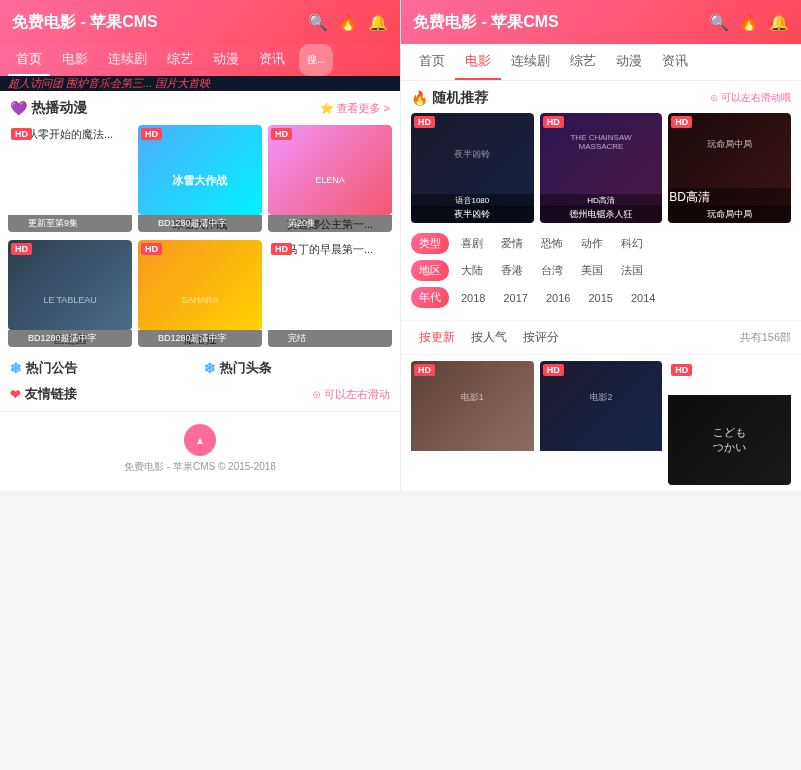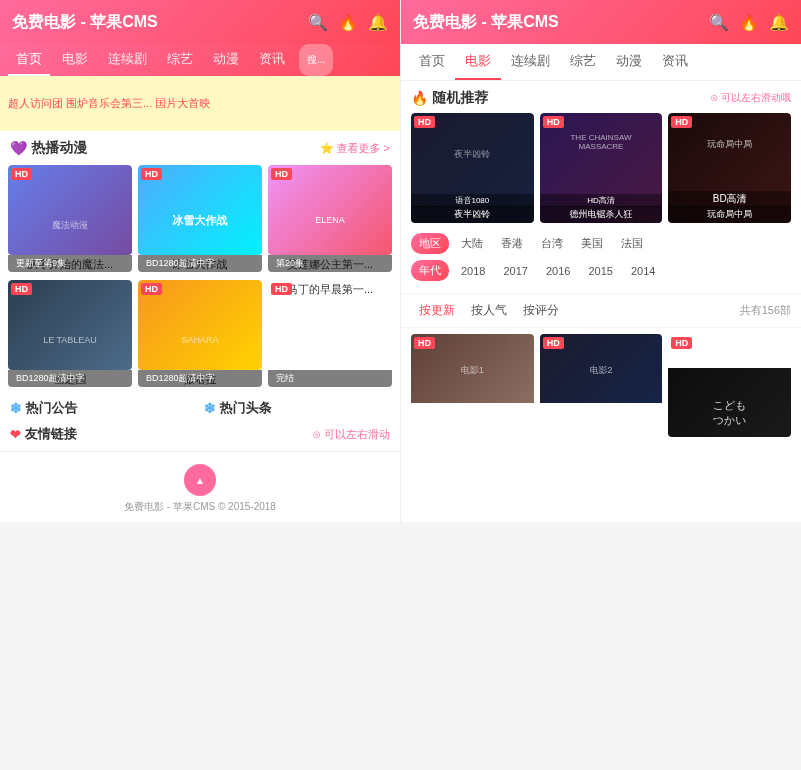--- a/index.html
+++ b/index.html
@@ -15,32 +15,32 @@
     .header-icons { display: flex; gap: 10px; }
     .header-icon { color: white; font-size: 16px; cursor: pointer; }
 
     
     .nav { background: linear-gradient(135deg, #ff6b9d, #ff4757); display: flex; padding: 0 8px; gap: 4px; }
     .nav-item { color: rgba(255,255,255,0.85); padding: 6px 8px; font-size: 13px; cursor: pointer; position: relative; }
     .nav-item.active { color: white; border-bottom: 2px solid white; }
     .nav-search-box { background: rgba(255,255,255,0.3); border-radius: 10px; padding: 2px 8px; color: white; font-size: 11px; display: flex; align-items: center; }
 
     
-    .scroll-banner { background: #fef9c3; padding: 20px 8px; font-size: 11px; color: #ff4757; overflow: hidden; white-space: nowrap; }
+    .scroll-banner { background: #0f172a; padding: 0 8px; font-size: 11px; color: #ff4757; overflow: hidden; white-space: nowrap; font-style: italic; }
 
     
     .section-header { display: flex; align-items: center; justify-content: space-between; padding: 8px 10px 4px; }
     .section-title { display: flex; align-items: center; gap: 4px; font-size: 14px; font-weight: bold; color: #333; }
     .more-link { color: #ff6b9d; font-size: 11px; display: flex; align-items: center; gap: 2px; }
 
     
     .movie-grid { display: grid; grid-template-columns: repeat(3, 1fr); gap: 6px; padding: 4px 8px; }
     .movie-card { position: relative; border-radius: 4px; overflow: hidden; cursor: pointer; }
     .movie-badge { position: absolute; top: 3px; left: 3px; background: #ff4757; color: white; font-size: 9px; font-weight: bold; padding: 1px 4px; border-radius: 2px; }
-    .movie-overlay { position: absolute; bottom: 0; left: 0; right: 0; background: rgba(0,0,0,0.5); color: white; font-size: 9px; padding: 2px 8px; }
+    .movie-overlay { position: absolute; bottom: 0; left: 0; right: 0; background: rgba(0,0,0,0.5); color: white; font-size: 9px; padding: 2px 20px; }
     .movie-title { font-size: 11px; color: #333; margin-top: 2px; text-align: center; overflow: hidden; text-overflow: ellipsis; white-space: nowrap; padding: 0 2px; }
 
     
     .thumb-anime1 { background: linear-gradient(135deg, #667eea, #764ba2); }
     .thumb-anime2 { background: linear-gradient(135deg, #4facfe, #00f2fe); }
     .thumb-anime3 { background: linear-gradient(135deg, #f093fb, #f5576c); }
     .thumb-movie1 { background: linear-gradient(135deg, #2c3e50, #4c6b8a); }
     .thumb-movie2 { background: linear-gradient(135deg, #f7971e, #ffd200); }
     .thumb-movie3 { background: linear-gradient(135deg, #56ccf2, #2f80ed); }
 
@@ -91,21 +91,21 @@
 
     
     .sort-bar { display: flex; align-items: center; padding: 6px 10px; border-top: 1px solid #f5f5f5; border-bottom: 1px solid #f5f5f5; }
     .sort-item { color: #555; font-size: 12px; padding: 2px 8px; cursor: pointer; }
     .sort-item.active { color: #ff4757; }
     .total-count { margin-left: auto; color: #999; font-size: 11px; text-align: right; }
 
     
     .bottom-movie-grid { display: flex; gap: 6px; padding: 6px 10px; overflow: hidden; }
     .bottom-card { flex: 1; position: relative; border-radius: 4px; overflow: hidden; cursor: pointer; }
-    .bottom-thumb { width: 100%; height: 69px; }
+    .bottom-thumb { width: 100%; height: 90px; }
     .b-thumb1 { background: linear-gradient(135deg, #5d4037, #8d6e63); }
     .b-thumb2 { background: linear-gradient(135deg, #1b1b2f, #162447); }
     .b-thumb3 { background: linear-gradient(135deg, #0d0d0d, #1a1a1a); margin-top: 34px; }
 
     
     .thumb-text { color: rgba(255,255,255,0.6); font-size: 9px; text-align: center; padding-top: 30px; }
   </style>
 </head>
 <body>
 
@@ -138,23 +138,20 @@
       <span>热播动漫</span>
     </div>
     <div class="more-link">
       <span>⭐</span>
       <span>查看更多 &gt;</span>
     </div>
   </div>
 
   <div class="movie-grid">
     <div class="movie-card">
-      <div class="thumb-box thumb-anime1">
-        <div class="thumb-text">魔法动漫</div>
-      </div>
       <span class="movie-badge">HD</span>
       <div class="movie-overlay">更新至第9集</div>
       <div class="movie-title">从零开始的魔法...</div>
     </div>
     <div class="movie-card">
       <div class="thumb-box thumb-anime2">
         <div class="thumb-text" style="padding-top:20px; font-size:11px; color:white; font-weight:bold;">冰雪大作战</div>
       </div>
       <span class="movie-badge">HD</span>
       <div class="movie-overlay">BD1280超清中字</div>
@@ -270,27 +267,35 @@
         <span class="random-badge">HD</span>
         <div class="movie-name-overlay">德州电锯杀人狂</div>
         <div style="position:absolute; bottom:16px; left:0; right:0; text-align:center; color:white; font-size:8px; background:rgba(0,0,0,0.4); padding:1px;">HD高清</div>
       </div>
       <div class="random-card">
         <div class="random-thumb r-thumb3">
           <div class="thumb-text" style="padding-top:25px; color:rgba(255,255,255,0.7); font-size:9px;">玩命局中局</div>
         </div>
         <span class="random-badge">HD</span>
         <div class="movie-name-overlay">玩命局中局</div>
-        <div style="position:absolute; bottom:16px; left:0; right:0; text-align:center; color:white; font-size:10px; background:rgba(0,0,0,0.4); padding:1px;">BD高清</div>
+        <div style="position:absolute; bottom:16px; left:0; right:0; color:white; font-size:12px; background:rgba(0,0,0,0.4); padding:1px;">BD高清</div>
       </div>
 
     </div>
   </div>
 
   <div class="category-section">
+    <div class="category-row">
+      <span class="cat-label">类型</span>
+      <span class="cat-item">喜剧</span>
+      <span class="cat-item">爱情</span>
+      <span class="cat-item">恐怖</span>
+      <span class="cat-item">动作</span>
+      <span class="cat-item">科幻</span>
+    </div>
     <div class="category-row">
       <span class="cat-label">地区</span>
       <span class="cat-item">大陆</span>
       <span class="cat-item">香港</span>
       <span class="cat-item">台湾</span>
       <span class="cat-item">美国</span>
       <span class="cat-item">法国</span>
     </div>
     <div class="category-row">
       <span class="cat-label">年代</span>

